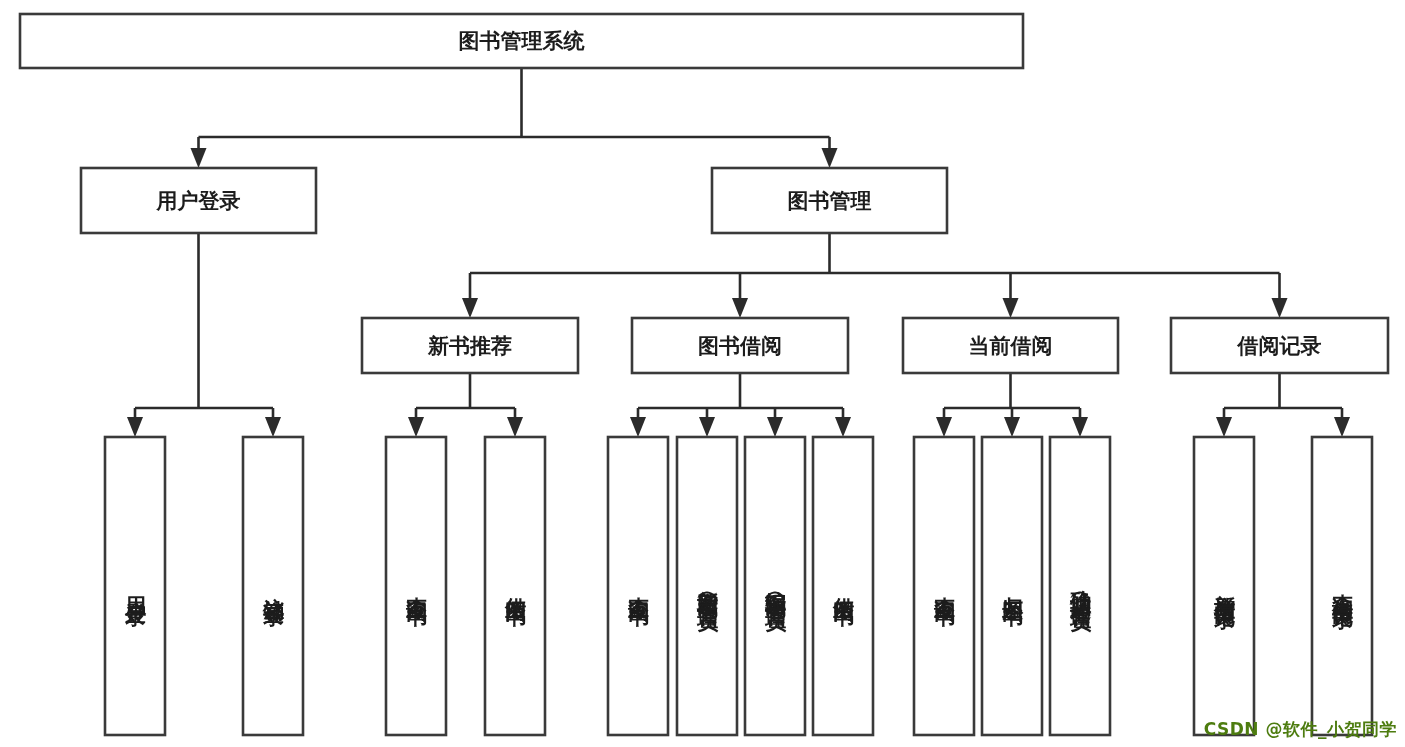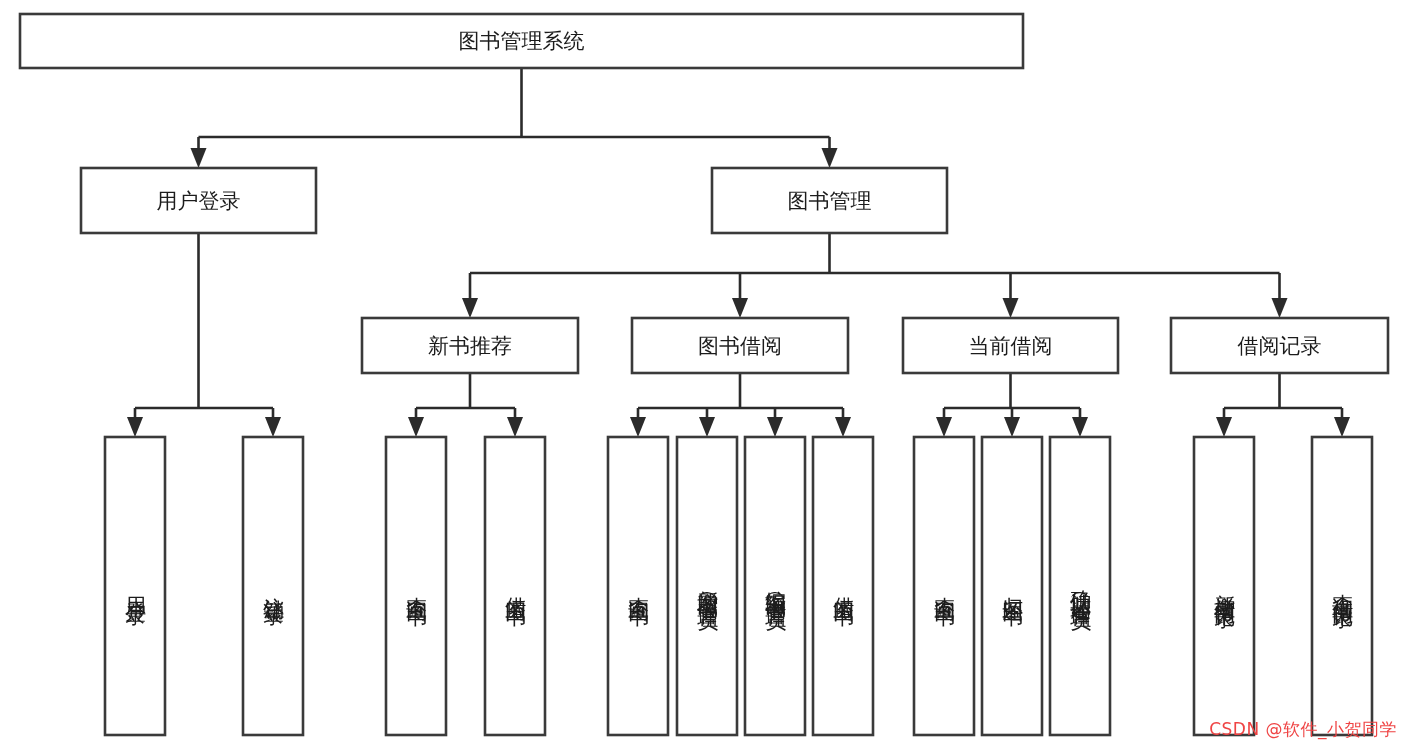--- a/index.html
+++ b/index.html
@@ -11,20 +11,21 @@
     width: 1405px;
     height: 747px;
     font-family: "DejaVu Sans", "Liberation Sans", sans-serif;
     overflow: hidden;
   }
   #diagram-root {
     position: relative;
     width: 1405px;
     height: 747px;
     background: #ffffff;
+    font-weight: bold;
   }
   svg.flow {
     position: absolute;
     left: 0;
     top: 0;
     width: 1405px;
     height: 747px;
   }
   .node-rect {
     fill: #ffffff;
@@ -61,21 +62,21 @@
     color: #1c1c1c;
     white-space: nowrap;
     pointer-events: none;
   }
   .watermark {
     position: absolute;
     right: 8px;
     bottom: 6px;
     font-family: "DejaVu Sans", "Liberation Sans", sans-serif;
     font-size: 17px;
-    color: #ef4444;
+    color: #4d7c0f;
     letter-spacing: 0.5px;
     white-space: nowrap;
   }
 </style>
 </head>
 <body>
 
 <div id="diagram-root">
 
   <svg class="flow" viewBox="0 0 1405 747">

